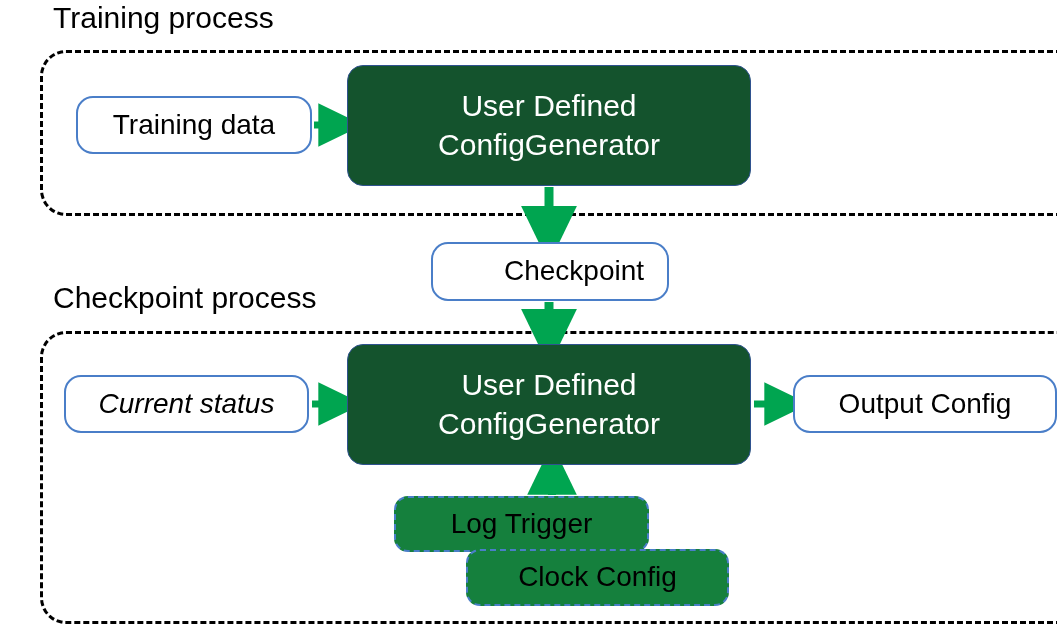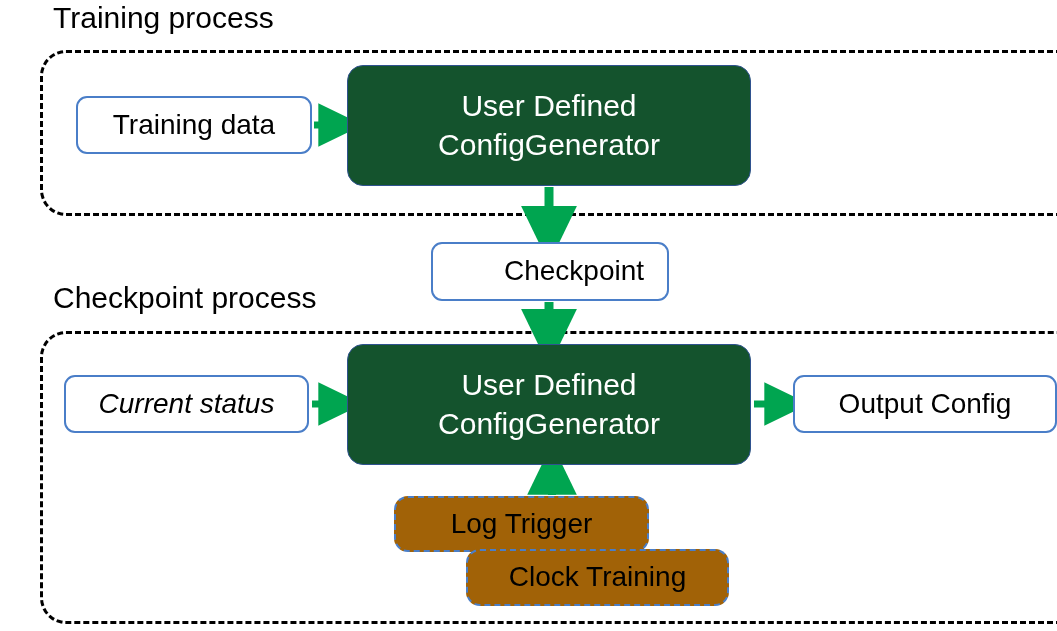--- a/index.html
+++ b/index.html
@@ -48,21 +48,21 @@
     left: 4px; top: 331px;
     width: 1048px; height: 293px;
   }
 
   
   .node-plain {
     position: absolute;
     box-sizing: border-box;
     background: #ffffff;
     border: 2px solid #4a7ec8;
-    border-radius: 11px;
+    border-radius: 17px;
     display: flex;
     align-items: center;
     justify-content: center;
     color: #000000;
     font-size: 28px;
     line-height: 1.1;
     white-space: nowrap;
   }
 
   
@@ -79,21 +79,21 @@
     color: #ffffff;
     font-size: 30px;
     line-height: 1.28;
     white-space: nowrap;
   }
 
   
   .node-trigger {
     position: absolute;
     box-sizing: border-box;
-    background: #a16207;
+    background: #15803d;
     border: 2.5px dashed #4a7ec8;
     border-radius: 14px;
     display: flex;
     align-items: center;
     justify-content: center;
     color: #000000;
     font-size: 28px;
     line-height: 1.1;
     white-space: nowrap;
   }
@@ -174,15 +174,15 @@
 
   <div class="node-filled" id="node-infer-generator">
     <span>User Defined</span>
     <span>ConfigGenerator</span>
   </div>
 
   <div class="node-plain" id="node-output-config">Output Config</div>
 
   <div class="node-trigger" id="node-log-trigger">Log Trigger</div>
 
-  <div class="node-trigger" id="node-clock-trigger">Clock Training</div>
+  <div class="node-trigger" id="node-clock-trigger">Clock Config</div>
 
 </div>
 
 </body></html>

